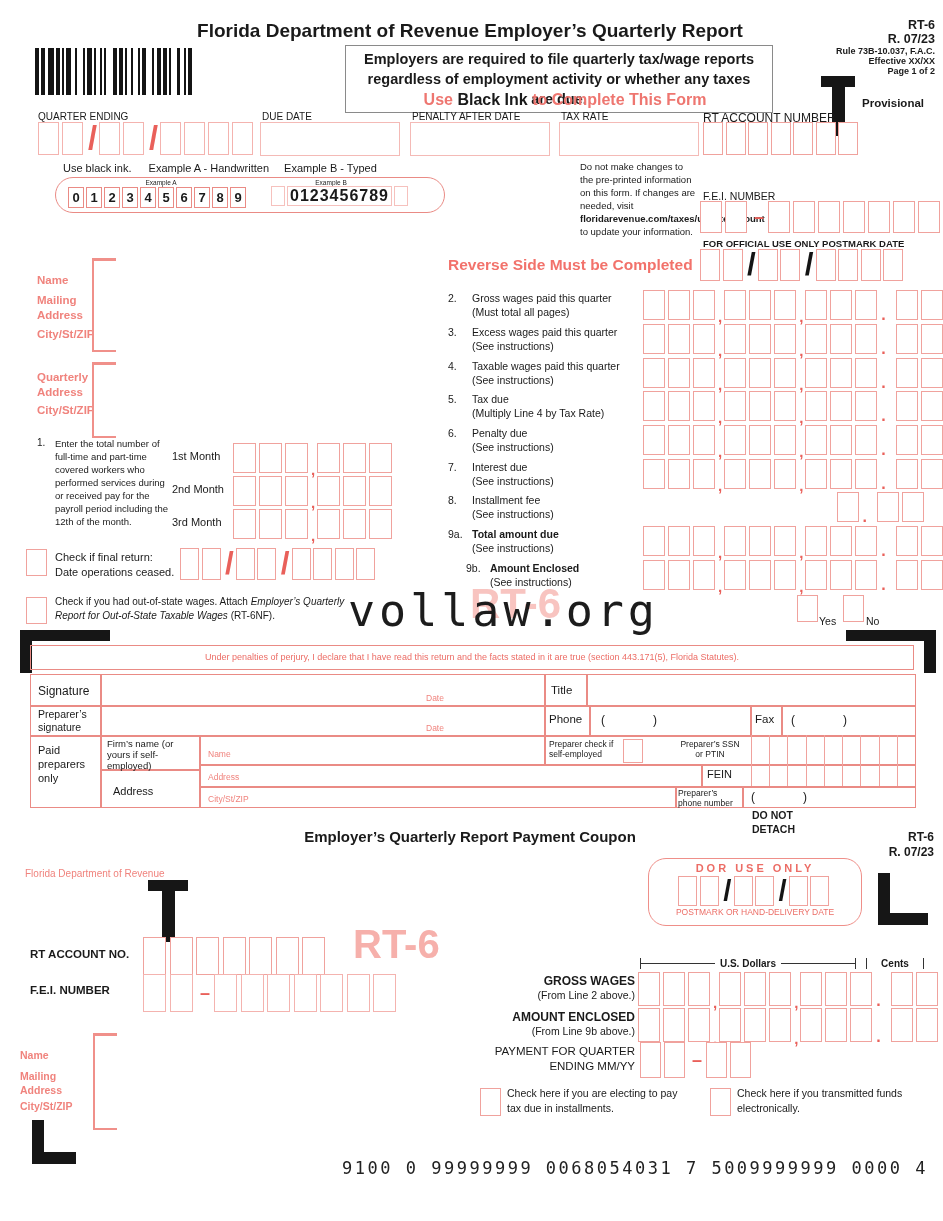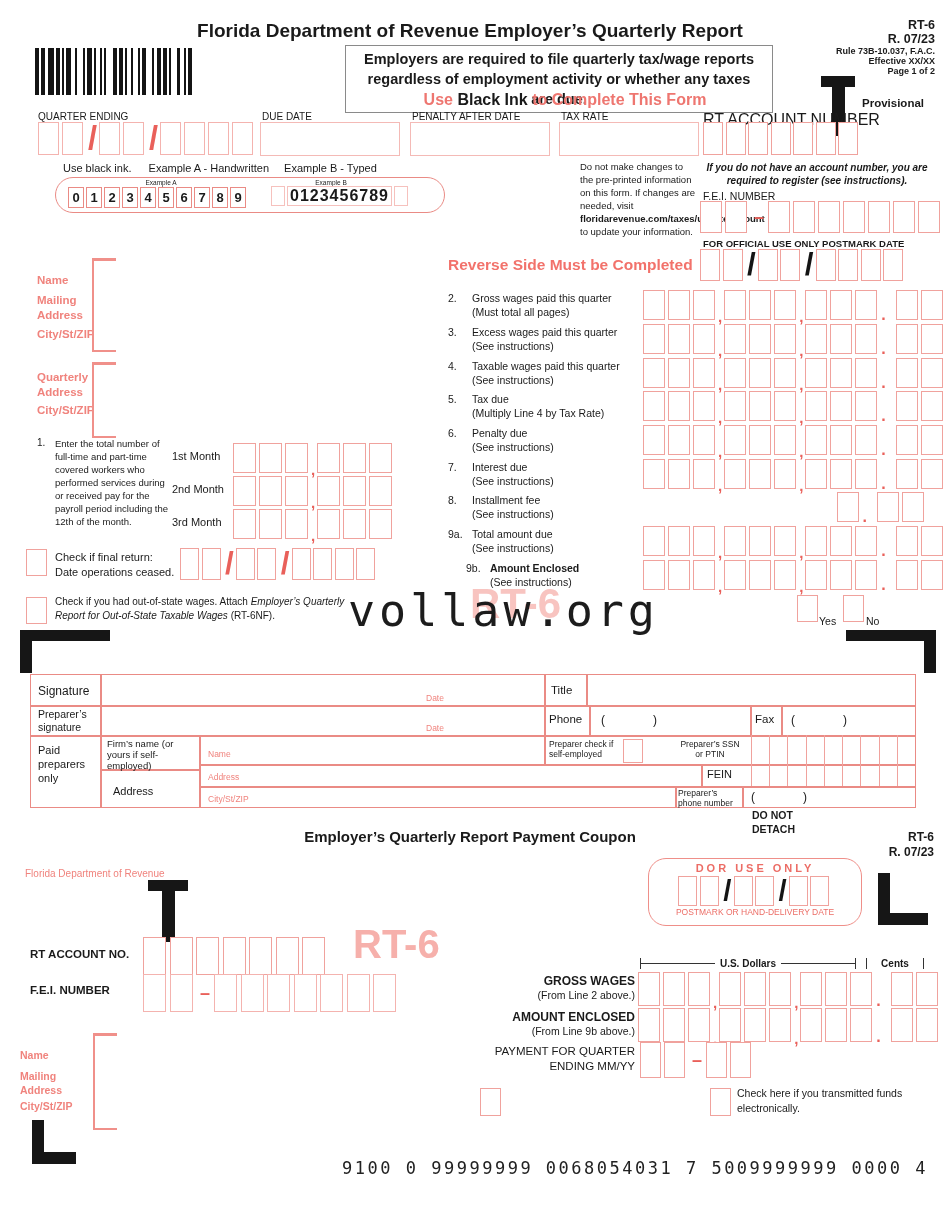--- a/index.html
+++ b/index.html
@@ -165,21 +165,21 @@
 
   <div class="abs" style="left:262px;top:111px;font-size:10px;">DUE DATE</div>
   <div class="abs rect-input" style="left:260px;top:122px;width:138px;height:32px;"></div>
 
   <div class="abs" style="left:412px;top:111px;font-size:10px;">PENALTY AFTER DATE</div>
   <div class="abs rect-input" style="left:410px;top:122px;width:138px;height:32px;"></div>
 
   <div class="abs" style="left:561px;top:111px;font-size:10px;">TAX RATE</div>
   <div class="abs rect-input" style="left:559px;top:122px;width:138px;height:32px;"></div>
 
-  <div class="abs" style="left:703px;top:111px;font-size:16px;">RT ACCOUNT NUMBER</div>
+  <div class="abs" style="left:703px;top:111px;font-size:12px;">RT ACCOUNT NUMBER</div>
   <div class="abs bxr" style="left:703px;top:122px;--bw:18px;--bh:31px;--bm:2.5px;">
       <span class="bx"></span>
       <span class="bx"></span>
       <span class="bx"></span>
       <span class="bx"></span>
       <span class="bx"></span>
       <span class="bx"></span>
       <span class="bx"></span>
     </div>
 
@@ -207,21 +207,20 @@
       <span style="width:12px;height:18px;border:1.3px solid #f6c1bd;margin-right:2px;"></span>
       <span class="b" style="font-size:16px;border:1.3px solid #f6c1bd;padding:0 2px;letter-spacing:1px;">0123456789</span>
       <span style="width:12px;height:18px;border:1.3px solid #f6c1bd;margin-left:2px;"></span>
     </div>
   </div>
 
   <div class="abs" style="left:580px;top:160px;width:118px;font-size:9.5px;line-height:13px;">
     <span>Do not make changes to the pre-printed information on this form. If changes are needed, visit </span><span class="b">floridarevenue.com/taxes/updateaccount</span><span> to update your information.</span>
   </div>
 
-  <div class="abs b i ctr" style="left:698px;top:161px;width:238px;font-size:10px;line-height:13px;">If you do not have an account number, you are required to register (see instructions).</div>
   <div class="abs" style="left:703px;top:190px;font-size:10.5px;">F.E.I. NUMBER</div>
   <div class="abs bxr" style="left:700px;top:201px;--bw:20px;--bh:30px;">
       <span class="bx"></span>
       <span class="bx"></span>
       <span class="sep sep-dash">–</span>
       <span class="bx"></span>
       <span class="bx"></span>
       <span class="bx"></span>
       <span class="bx"></span>
       <span class="bx"></span>
@@ -410,21 +409,21 @@
       <div class="abs bxr" style="left: 643px; top: 492px; width: 284px; --bw: 20px; --bh: 28px; justify-content: flex-end;">
         <span class="bx"></span>
         <span class="sep sep-dot">.</span>
         <span class="gap"></span>
         <span class="bx"></span>
         <span class="bx"></span>
       </div>
       <div class="abs" style="left: 448px; top: 528px; font-size: 10.5px; line-height: 13.5px; display: flex;">
         <span style="width: 24px; flex: 0 0 auto;">9a.</span>
         <span>
-          <div style="font-weight: normal;">Total amount due</div>
+          <div style="font-weight: bold;">Total amount due</div>
           <div>(See instructions)</div>
         </span>
       </div>
       <div class="abs bxr" style="left: 643px; top: 526px; width: 284px; --bw: 20px; --bh: 28px;">
         <span class="bx"></span>
         <span class="bx"></span>
         <span class="bx"></span>
         <span class="sep sep-comma">,</span>
         <span class="bx"></span>
         <span class="bx"></span>
@@ -524,20 +523,21 @@
   <div class="abs mono" style="left:348px;top:584px;font-size:45px;letter-spacing:4px;color:#1c1c1c;z-index:6;">vollaw.org</div>
 
   <div class="abs chk" style="left:797px;top:595px;"></div>
   <div class="abs" style="left:819px;top:615px;font-size:10.5px;">Yes</div>
   <div class="abs chk" style="left:843px;top:595px;"></div>
   <div class="abs" style="left:866px;top:615px;font-size:10.5px;">No</div>
 
   <div class="cmark tl" style="left:20px;top:630px;"></div>
   <div class="cmark tr" style="left:846px;top:630px;"></div>
 
+  <div class="abs ctr" style="left:30px;top:645px;width:884px;height:25px;border:1.5px solid #ea8b85;box-sizing:border-box;font-size:9px;line-height:22px;color:#ec6d66;">Under penalties of perjury, I declare that I have read this return and the facts stated in it are true (section 443.171(5), Florida Statutes).</div>
 
   <div class="abs" id="sig-table">
 
     <div class="tl-h" style="left:0;top:30px;width:884px;"></div>
     <div class="tl-h" style="left:0;top:60px;width:884px;"></div>
     <div class="tl-h" style="left:168px;top:89px;width:716px;"></div>
     <div class="tl-h" style="left:69px;top:94px;width:99px;"></div>
     <div class="tl-h" style="left:168px;top:111px;width:716px;"></div>
 
     <div class="tl-v" style="left:69px;top:0;height:132px;"></div>
@@ -737,20 +737,21 @@
       <span class="bx"></span>
     </div>
 
   <div class="abs redlbl" style="left:20px;top:1049px;font-size:10.5px;">Name</div>
   <div class="abs redlbl" style="left:20px;top:1069px;width:55px;font-size:10.5px;line-height:14px;">Mailing Address</div>
   <div class="abs redlbl" style="left:20px;top:1100px;font-size:10.5px;">City/St/ZIP</div>
   <div class="abs rbrk" style="left:93px;top:1033px;width:24px;height:97px;"></div>
   <div class="cell-fill" style="left:120px;top:1035px;width:300px;height:92px;position:absolute;"></div>
 
   <div class="abs chk" style="left:480px;top:1088px;width:19px;height:26px;"></div>
+  <div class="abs" style="left:507px;top:1086px;width:180px;font-size:10.5px;line-height:15px;">Check here if you are electing to pay tax due in installments.</div>
   <div class="abs chk" style="left:710px;top:1088px;width:19px;height:26px;"></div>
   <div class="abs" style="left:737px;top:1086px;width:175px;font-size:10.5px;line-height:15px;">Check here if you transmitted funds electronically.</div>
 
   <div class="lmark" style="left:32px;top:1120px;width:44px;height:44px;">
       <i class="v"></i>
       <i class="h"></i>
     </div>
 
   <div class="abs mono ctr" style="left:330px;top:1158px;width:610px;font-size:17px;letter-spacing:2.5px;color:#222;">9100 0 99999999 0068054031 7 5009999999 0000 4</div>
 

